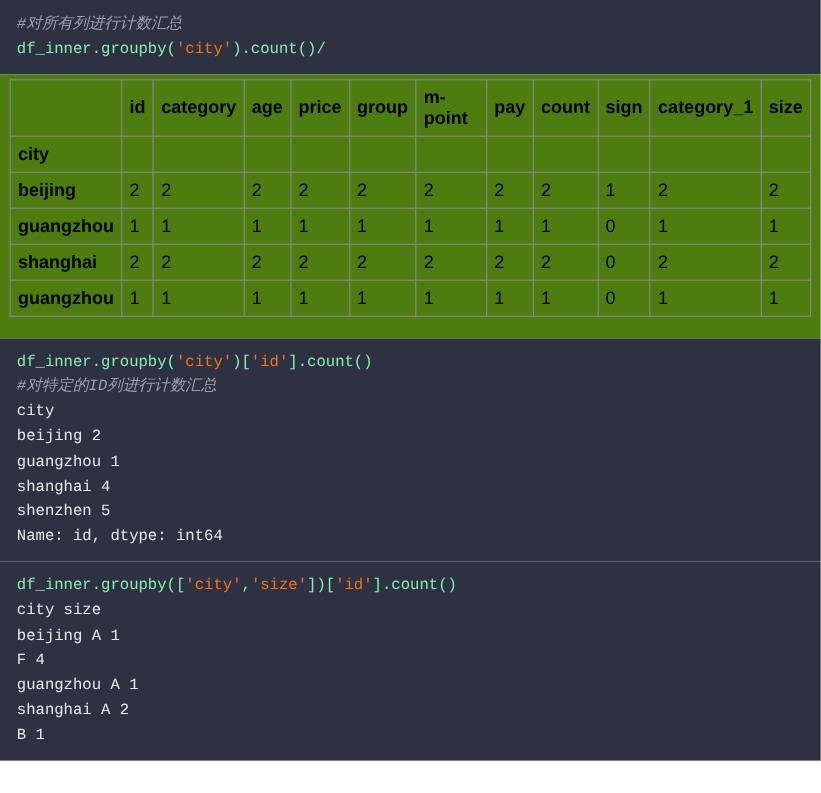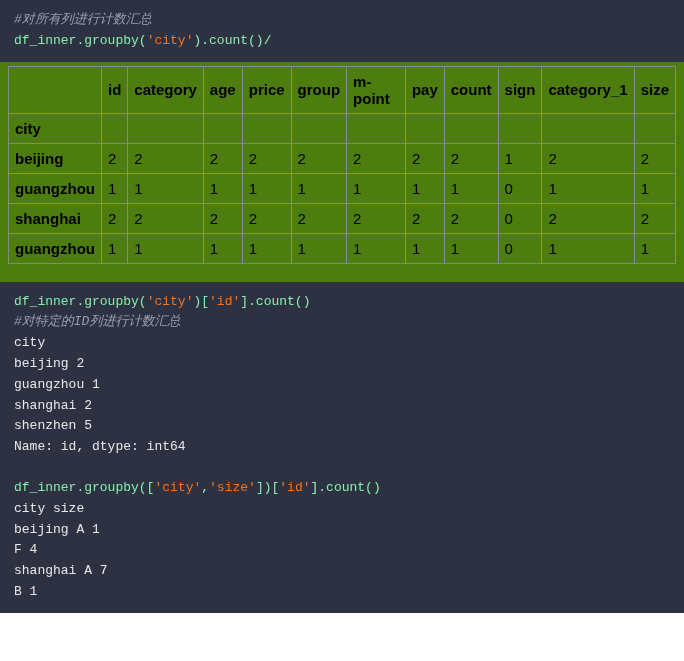--- a/index.html
+++ b/index.html
@@ -147,26 +147,27 @@
     </tbody>
   </table>
 </div>
 
 <div class="code-block">
   <div class="line"><span class="white">df_inner.groupby(</span><span class="str">'city'</span><span class="white">)[</span><span class="str">'id'</span><span class="white">].count()</span></div>
   <div class="line comment">#对特定的ID列进行计数汇总</div>
   <div class="line">city</div>
   <div class="line">beijing 2</div>
   <div class="line">guangzhou 1</div>
-  <div class="line">shanghai 2</div>
+  <div class="line">shanghai 4</div>
   <div class="line">shenzhen 5</div>
   <div class="line">Name: id, dtype: int64</div>
 </div>
 
 <div class="code-block">
   <div class="line"><span class="white">df_inner.groupby([</span><span class="str">'city'</span><span class="white">,</span><span class="str">'size'</span><span class="white">])[</span><span class="str">'id'</span><span class="white">].count()</span></div>
   <div class="line">city size</div>
   <div class="line">beijing A 1</div>
   <div class="line">F 4</div>
-  <div class="line">shanghai A 7</div>
+  <div class="line">guangzhou A 1</div>
+  <div class="line">shanghai A 2</div>
   <div class="line">B 1</div>
 
 </div>
 
 </body></html>

